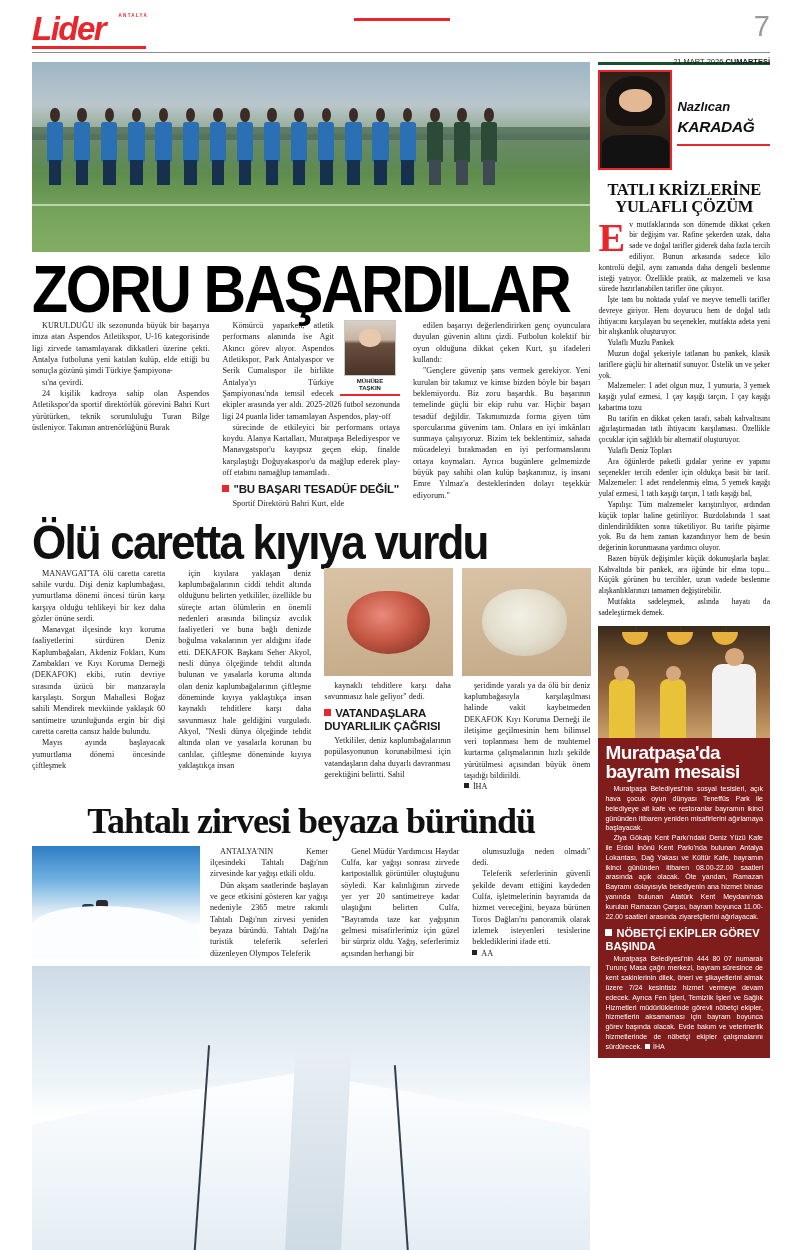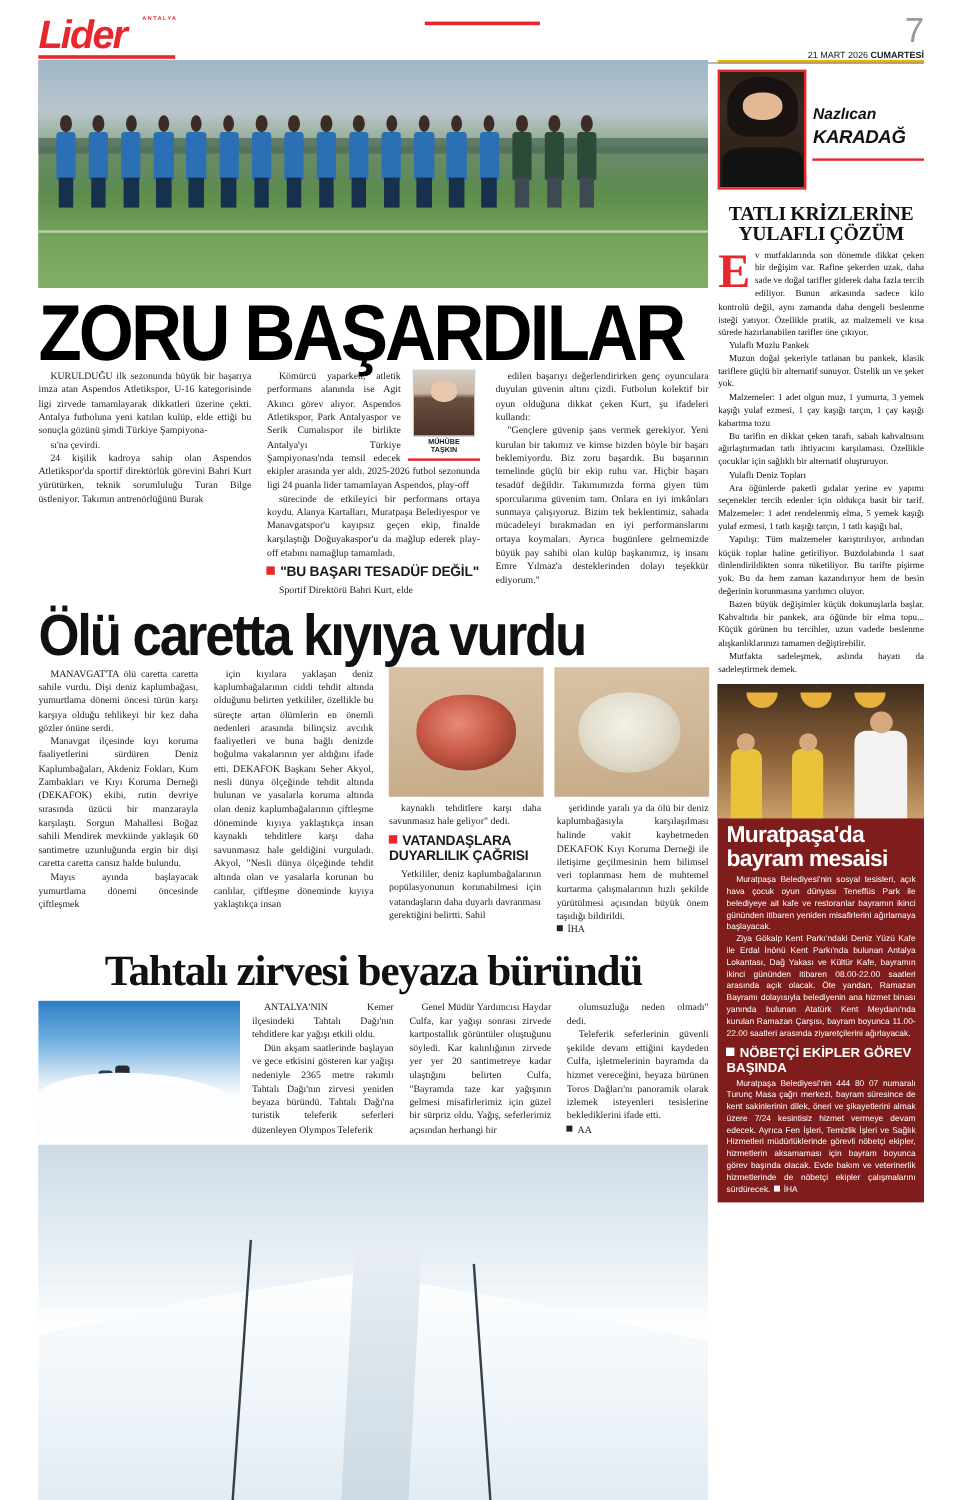--- a/index.html
+++ b/index.html
@@ -7,21 +7,21 @@
     width: 800px; height: 1250px;
     background: #fff;
     font-family: "Liberation Serif", serif;
     color: #111;
     overflow: hidden;
     position: relative;
   }
   .page { width: 800px; height: 1250px; padding: 0; position: relative; }
 
   
-  .masthead { display: flex; align-items: flex-start; padding: 12px 30px 0 32px; height: 50px; position: relative; }
+  .masthead { display: flex; align-items: flex-start; padding: 12px 30px 0 32px; height: 62px; position: relative; }
   .logo-wrap { position: relative; width: 120px; }
   .logo-text {
     font-family: "Liberation Sans", sans-serif;
     font-weight: bold; font-size: 33px; color: #e8262b;
     letter-spacing: -1.5px; font-style: italic; line-height: 1;
   }
   .logo-kicker {
     position: absolute; right: 4px; top: 1px;
     font-family: "Liberation Sans", sans-serif;
     font-size: 4.5px; font-weight: bold; letter-spacing: 1.3px; color: #e8262b;
@@ -30,21 +30,21 @@
   .section-wrap { flex: 1; text-align: center; padding-top: 6px; position: relative; }
   .section-bar { width: 96px; height: 3px; background: #e8262b; margin: 0 auto 2px; }
   .section-title {
     font-family: "Liberation Sans", sans-serif;
     font-size: 17px; letter-spacing: 0.5px; color: #3a3a3a;
   }
   .pageno-wrap { width: 118px; text-align: right; position: relative; }
   .pageno { font-family: "Liberation Sans", sans-serif; font-size: 29px; color: #9a9a9a; line-height: 1; font-weight: 300; }
   .date-line {
     font-family: "Liberation Sans", sans-serif;
-    font-size: 7.5px; color: #1a1a1a; margin-top: 0; white-space: nowrap;
+    font-size: 7.5px; color: #1a1a1a; margin-top: 16px; white-space: nowrap;
   }
   .date-line b { font-weight: bold; }
   .head-rule { position: absolute; left: 32px; right: 30px; top: 52px; height: 1px; background: #8d8d8d; }
 
   
   .body-grid { display: flex; padding: 0 30px 0 32px; gap: 8px; }
   .main-col { width: 560px; }
   .side-col { width: 172px; }
 
   
@@ -122,21 +122,21 @@
     background: linear-gradient(180deg,#bfd3e2 0%,#d7e6f0 22%,#ffffff 46%,#e9f1f7 70%,#cfdce8 100%); }
   .sb-cloud{position:absolute;left:0;right:0;top:0;height:34%;background:linear-gradient(180deg,#cddbe7,#eef4f8);}
   .sb-snow{position:absolute;left:0;right:0;bottom:0;height:72%;background:linear-gradient(180deg,#ffffff 0%,#f1f6fa 45%,#dde8f0 100%);
     clip-path: polygon(0 28%, 22% 16%, 48% 6%, 72% 16%, 100% 30%, 100% 100%, 0 100%);}
   .sb-path{position:absolute;left:46%;top:26%;width:10%;height:74%;background:linear-gradient(180deg,#e8eef3,#c8d6e1);transform:skewX(-3deg);}
   .sb-rail{position:absolute;top:24%;left:30%;width:2px;height:70%;background:#33404c;transform:rotate(4deg);}
   .sb-rail2{position:absolute;top:30%;left:66%;width:2px;height:62%;background:#33404c;transform:rotate(-4deg);}
 
   
   .side-col { font-size: 7.6px; line-height: 1.42; }
-  .col-card { border-top: 3px solid #eab308; padding-top: 5px; }
+  .col-card { border-top: 3px solid #14532d; padding-top: 5px; }
   .col-head { display:flex; gap:5px; position:relative; height: 104px; }
   .col-photo { width: 74px; height: 100px; border: 2px solid #e8262b; position: relative; overflow:hidden;
     background: linear-gradient(180deg,#2b2018 0%,#3a2b20 30%,#241b14 100%); }
   .col-photo .hair { position:absolute; left:8%; right:8%; top:4%; height:52%; background:#181210; border-radius:48% 48% 30% 30%; }
   .col-photo .hair::after{content:"";position:absolute;left:22%;right:22%;top:26%;height:46%;background:#e3b894;border-radius:46%;}
   .col-photo .body { position:absolute; left:2%; right:2%; bottom:0; height:34%; background:#121212; border-radius:30% 30% 0 0; }
   .col-nameblock { flex:1; padding-top:28px; }
   .col-fname { font-family:"Liberation Sans", sans-serif; font-style:italic; font-size:13px; font-weight:bold; color:#111; }
   .col-lname { font-family:"Liberation Sans", sans-serif; font-style:italic; font-size:15.5px; font-weight:bold; color:#111; letter-spacing:-.3px; }
   .col-underline { height:2px; background:#e8262b; margin-top:6px; }
@@ -348,21 +348,21 @@
 
       <div class="story3">
         <h3 class="headline3">Tahtalı zirvesi beyaza büründü</h3>
         <div class="snow-top">
           <div class="snow-small">
               <div class="snow-fig"></div>
               <div class="snow-fig2"></div>
             </div>
           <div class="cols3" style="flex:1">
             <div class="bodytext">
-              <p>ANTALYA'NIN Kemer ilçesindeki Tahtalı Dağı'nın tehditlere kar yağışı etkili oldu.</p>
+              <p>ANTALYA'NIN Kemer ilçesindeki Tahtalı Dağı'nın zirvesinde kar yağışı etkili oldu.</p>
               <p>Dün akşam saatlerinde başlayan ve gece etkisini gösteren kar yağışı nedeniyle 2365 metre rakımlı Tahtalı Dağı'nın zirvesi yeniden beyaza büründü. Tahtalı Dağı'na turistik teleferik seferleri düzenleyen Olympos Teleferik</p>
             </div>
             <div class="bodytext">
               <p>Genel Müdür Yardımcısı Haydar Culfa, kar yağışı sonrası zirvede kartpostallık görüntüler oluştuğunu söyledi. Kar kalınlığının zirvede yer yer 20 santimetreye kadar ulaştığını belirten Culfa, "Bayramda taze kar yağışının gelmesi misafirlerimiz için güzel bir sürpriz oldu. Yağış, seferlerimiz açısından herhangi bir</p>
             </div>
             <div class="bodytext">
               <p>olumsuzluğa neden olmadı" dedi.</p>
               <p>Teleferik seferlerinin güvenli şekilde devam ettiğini kaydeden Culfa, işletmelerinin bayramda da hizmet vereceğini, beyaza bürünen Toros Dağları'nı panoramik olarak izlemek isteyenleri tesislerine beklediklerini ifade etti.</p>
               <p style="text-indent:0"><span class="sq" style="width:5px;height:5px;background:#222"></span><span>AA</span></p>
             </div>
@@ -388,20 +388,21 @@
           </div>
           <div class="col-nameblock">
             <div class="col-fname">Nazlıcan</div>
             <div class="col-lname">KARADAĞ</div>
             <div class="col-underline"></div>
           </div>
         </div>
         <div class="col-title">TATLI KRİZLERİNE YULAFLI ÇÖZÜM</div>
         <div class="col-body">
           <p style="text-indent:0"><span class="dropcap">E</span><span>v mutfaklarında son dönemde dikkat çeken bir değişim var. Rafine şekerden uzak, daha sade ve doğal tarifler giderek daha fazla tercih ediliyor. Bunun arkasında sadece kilo kontrolü değil, aynı zamanda daha dengeli beslenme isteği yatıyor. Özellikle pratik, az malzemeli ve kısa sürede hazırlanabilen tarifler öne çıkıyor.</span></p>
+          <p>İşte tam bu noktada yulaf ve meyve temelli tarifler devreye giriyor. Hem doyurucu hem de doğal tatlı ihtiyacını karşılayan bu seçenekler, mutfakta adeta yeni bir alışkanlık oluşturuyor.</p>
           <p>Yulaflı Muzlu Pankek</p>
           <p>Muzun doğal şekeriyle tatlanan bu pankek, klasik tariflere güçlü bir alternatif sunuyor. Üstelik un ve şeker yok.</p>
           <p>Malzemeler: 1 adet olgun muz, 1 yumurta, 3 yemek kaşığı yulaf ezmesi, 1 çay kaşığı tarçın, 1 çay kaşığı kabartma tozu</p>
           <p>Bu tarifin en dikkat çeken tarafı, sabah kahvaltısını ağırlaştırmadan tatlı ihtiyacını karşılaması. Özellikle çocuklar için sağlıklı bir alternatif oluşturuyor.</p>
           <p>Yulaflı Deniz Topları</p>
           <p>Ara öğünlerde paketli gıdalar yerine ev yapımı seçenekler tercih edenler için oldukça basit bir tarif. Malzemeler: 1 adet rendelenmiş elma, 5 yemek kaşığı yulaf ezmesi, 1 tatlı kaşığı tarçın, 1 tatlı kaşığı bal,</p>
           <p>Yapılışı: Tüm malzemeler karıştırılıyor, ardından küçük toplar haline getiriliyor. Buzdolabında 1 saat dinlendirildikten sonra tüketiliyor. Bu tarifte pişirme yok. Bu da hem zaman kazandırıyor hem de besin değerinin korunmasına yardımcı oluyor.</p>
           <p>Bazen büyük değişimler küçük dokunuşlarla başlar. Kahvaltıda bir pankek, ara öğünde bir elma topu... Küçük görünen bu tercihler, uzun vadede beslenme alışkanlıklarınızı tamamen değiştirebilir.</p>
           <p>Mutfakta sadeleşmek, aslında hayatı da sadeleştirmek demek.</p>
         </div>

